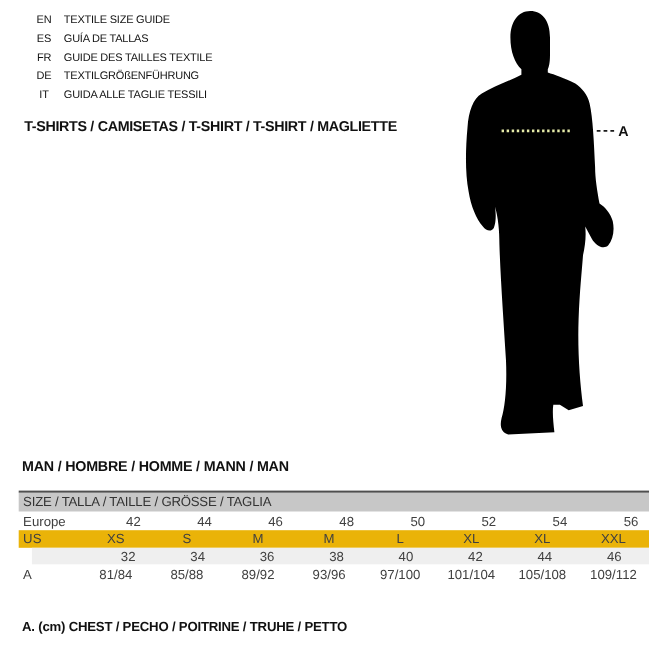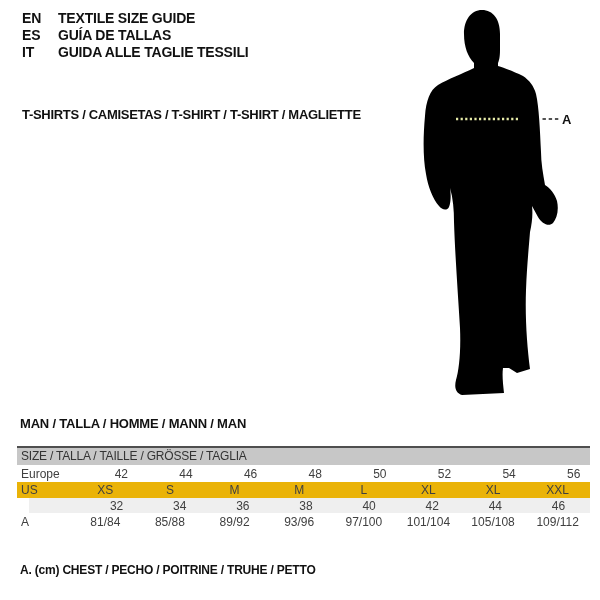--- a/index.html
+++ b/index.html
@@ -2,21 +2,21 @@
 <html><head>
 <meta charset="utf-8">
 <style>
   html,body{margin:0;padding:0;background:#fff;}
   .canvas{
     position:relative;width:600px;height:600px;background:#ffffff;overflow:hidden;
     font-family:"Liberation Sans","DejaVu Sans",sans-serif;color:#111;
   }
   
   .langs{position:absolute;left:22px;top:10px;}
-  .lrow{display:flex;line-height:17px;font-size:14px;font-weight:bold;letter-spacing:-0.2px;}
+  .lrow{display:flex;line-height:17px;font-size:10px;font-weight:normal;letter-spacing:-0.2px;text-align:center;}
   .lcode{width:36px;flex:0 0 36px;}
   
   .cats{position:absolute;left:22px;top:106px;font-size:13px;font-weight:bold;line-height:18px;letter-spacing:-0.3px;}
   
   .figure{position:absolute;left:405px;top:2px;width:175px;height:398px;}
   
   .sect{position:absolute;left:20px;top:416px;font-size:13px;font-weight:bold;letter-spacing:-0.2px;}
   
   .table{position:absolute;left:17px;top:446px;width:573px;border-top:2px solid #4f4f4f;font-size:12px;color:#404040;}
   .thead{height:17px;line-height:17px;padding-left:4px;color:#333;letter-spacing:-0.2px;}
@@ -36,20 +36,28 @@
 <div class="canvas">
 
   <div class="langs">
     <div class="lrow">
       <span class="lcode">EN</span>
       <span class="llabel">TEXTILE SIZE GUIDE</span>
     </div>
     <div class="lrow">
       <span class="lcode">ES</span>
       <span class="llabel">GUÍA DE TALLAS</span>
+    </div>
+    <div class="lrow">
+      <span class="lcode">FR</span>
+      <span class="llabel">GUIDE DES TAILLES TEXTILE</span>
+    </div>
+    <div class="lrow">
+      <span class="lcode">DE</span>
+      <span class="llabel">TEXTILGRÖßENFÜHRUNG</span>
     </div>
     <div class="lrow">
       <span class="lcode">IT</span>
       <span class="llabel">GUIDA ALLE TAGLIE TESSILI</span>
     </div>
   </div>
 
   <div class="cats">
     <div>T-SHIRTS / CAMISETAS / T-SHIRT / T-SHIRT / MAGLIETTE</div>
   </div>
@@ -87,21 +95,21 @@
              C 108 69 99 66 93 64
              L 93 61
              C 94 59 95 55 95 48
              C 95 42 95 37 95 32
              C 95 17 88 8 77 8 Z" fill="#000000"></path>
     <line x1="51" y1="117" x2="114" y2="117" stroke-width="2.6" stroke-dasharray="2.2 2.4" stroke="#e6eba8"></line>
     <line x1="137.5" y1="117" x2="154" y2="117" stroke-width="1.6" stroke-dasharray="3.4 2.8" stroke="#1a1a1a"></line>
     <text x="157" y="122" font-size="13" font-weight="bold" fill="#111">A</text>
   </svg>
 
-  <div class="sect">MAN / TALLA / HOMME / MANN / MAN</div>
+  <div class="sect">MAN / HOMBRE / HOMME / MANN / MAN</div>
 
   <div class="table">
     <div class="thead" style="background-color: rgb(199, 199, 199);">SIZE / TALLA / TAILLE / GRÖSSE / TAGLIA</div>
 
     <div class="trow r-europe">
       <span class="rlabel">Europe</span>
       <span>42</span>
       <span>44</span>
       <span>46</span>
       <span>48</span>

